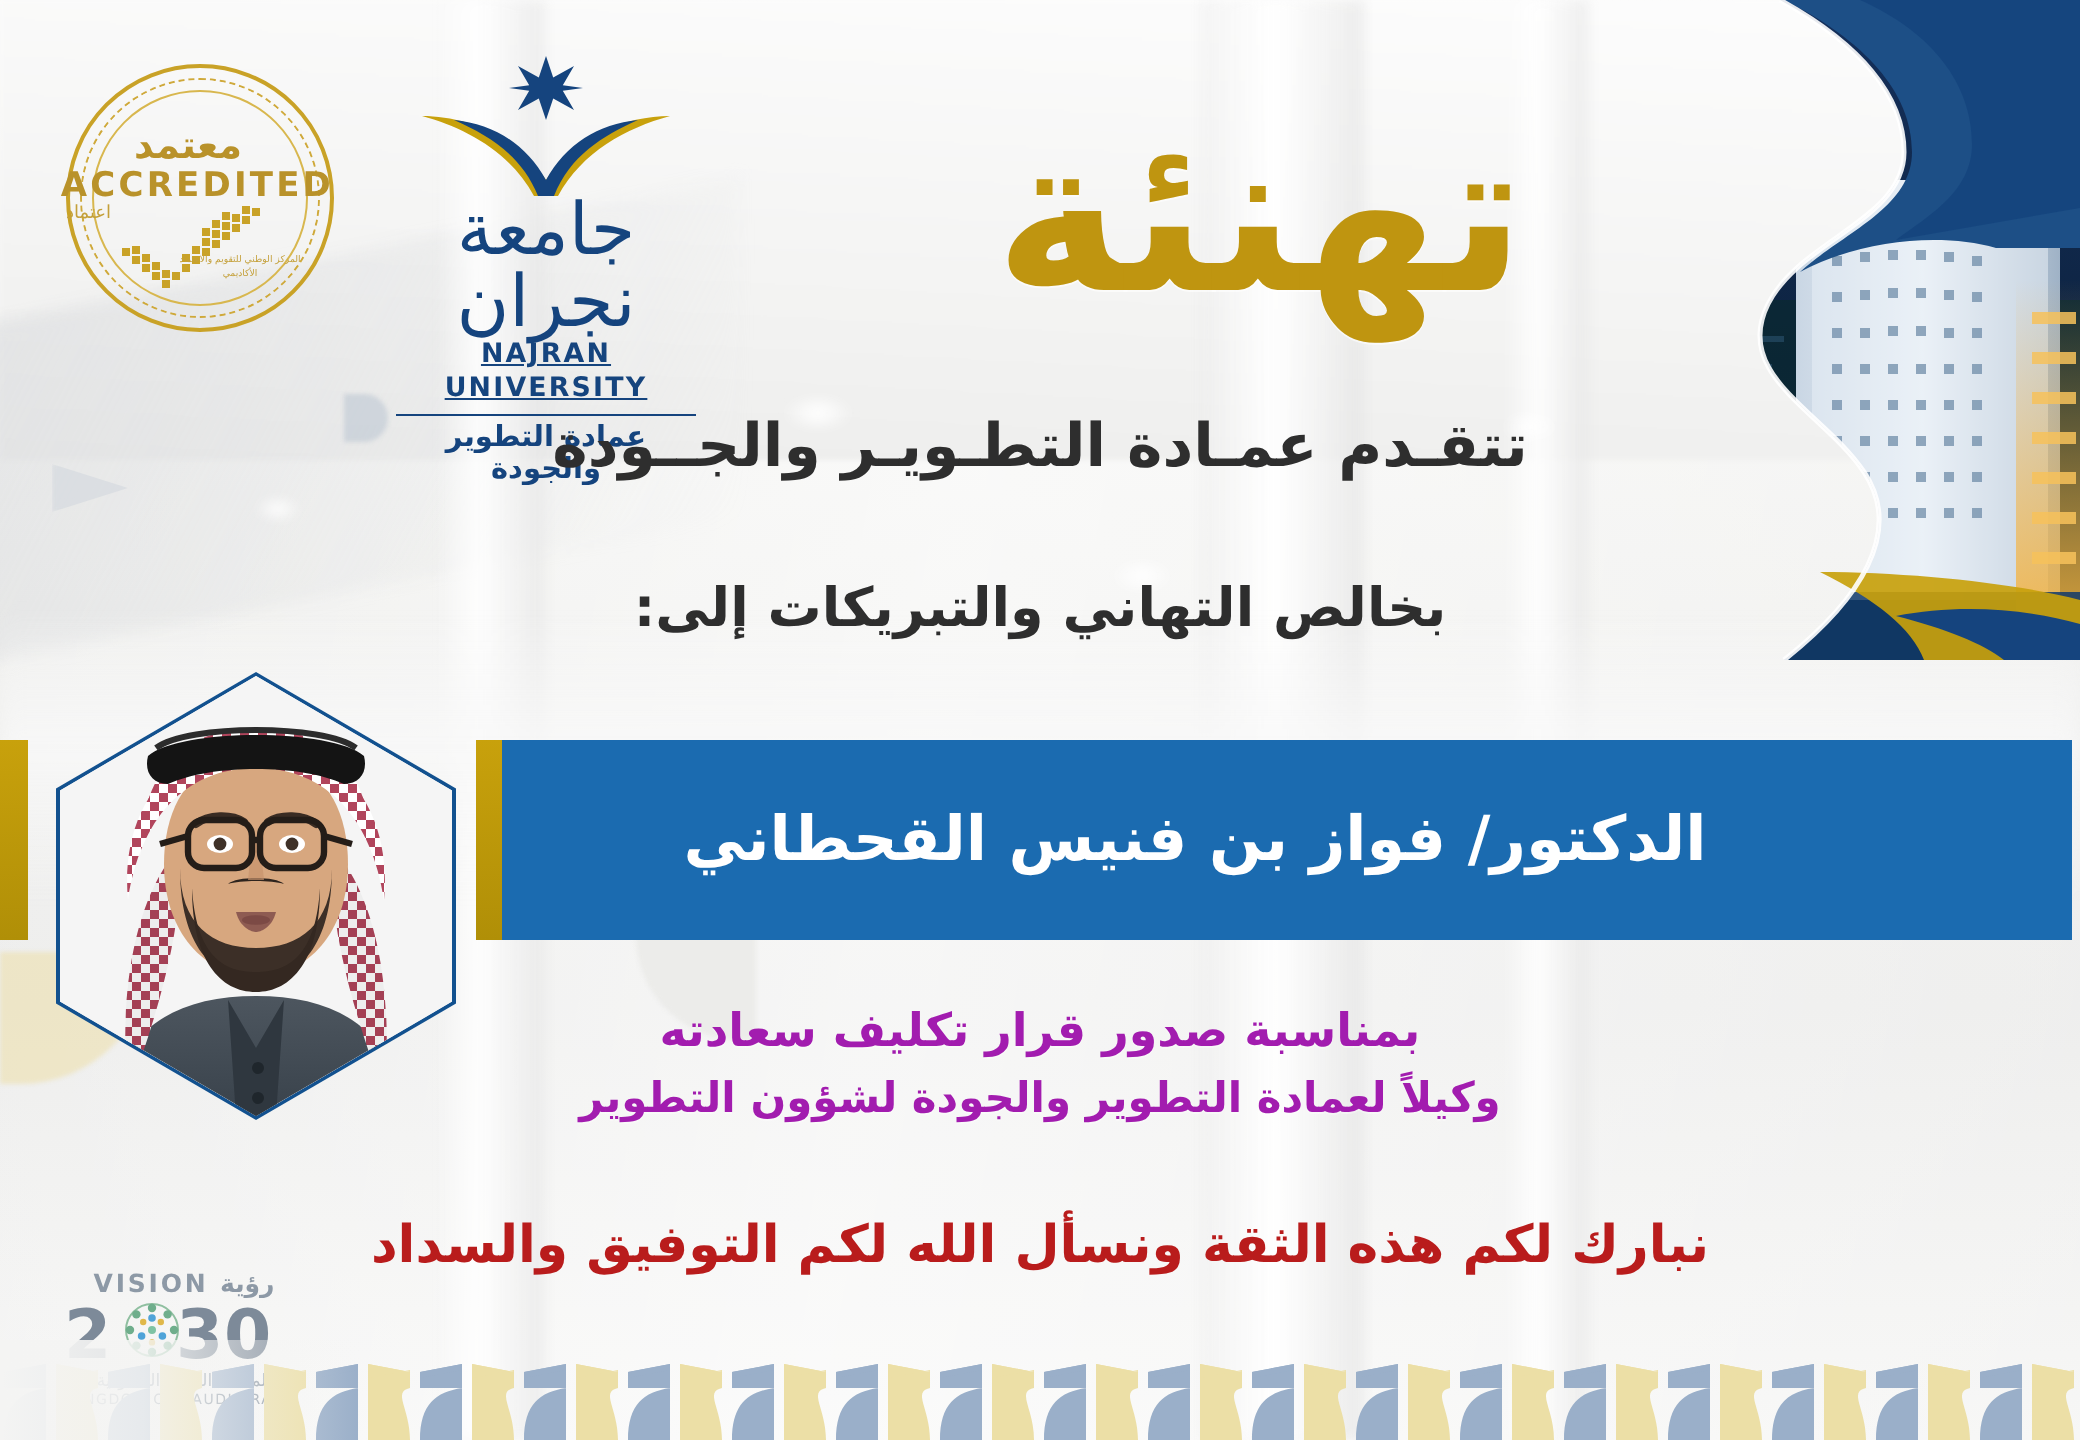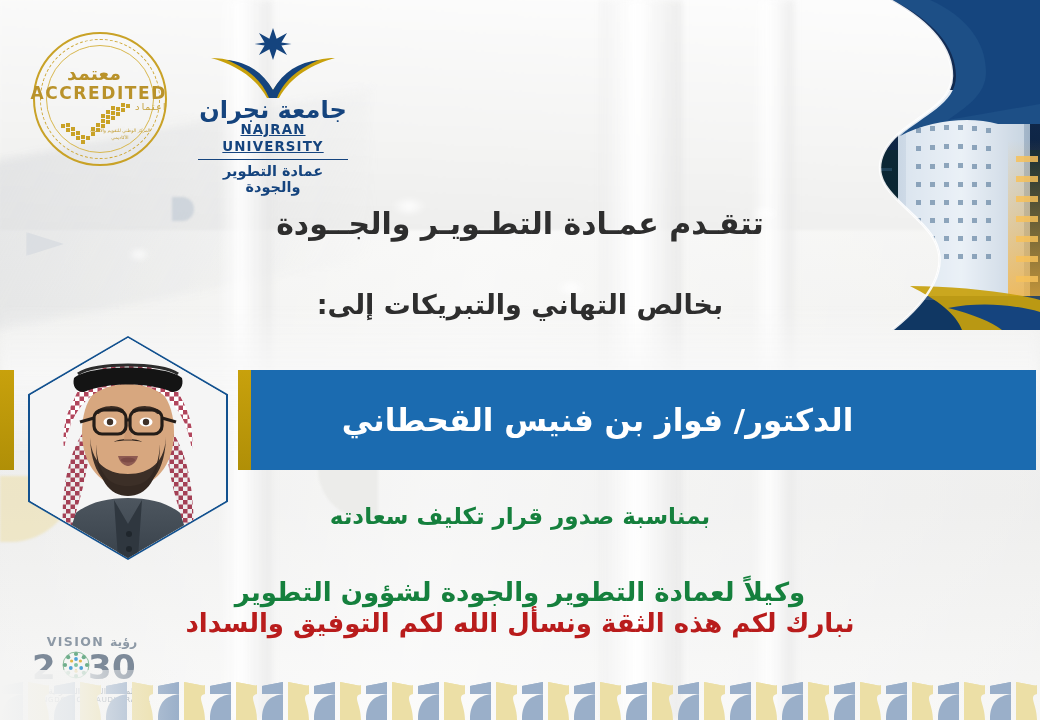--- a/index.html
+++ b/index.html
@@ -78,33 +78,33 @@
     font-size:19px; font-weight:bold; color:#b9922a; letter-spacing:1px;
   }
   .seal-en{
     position:absolute; left:0; right:0; top:51px; text-align:center;
     font-size:17px; font-weight:bold; color:#b9922a; letter-spacing:1.6px;
   }
   .seal-mark{
     position:absolute; left:22px; top:70px; width:92px; height:48px;
   }
   .seal-sub{
-    position:absolute; left:0; right:0; top:70px; text-align:right;
-    font-size:9px; color:#c4a03a; letter-spacing:0.5px;font-family:Liberation Mono, monospace;
+    position:absolute; left:0; right:0; top:70px; text-align:left;
+    font-size:9px; color:#c4a03a; letter-spacing:0.5px;
   }
   .seal-sub2{
     position:absolute; right:16px; top:96px; width:62px; text-align:center;
     font-size:4.6px; line-height:1.5; color:#c4a03a;
   }
 
   
   .nu-logo{ position:absolute; left:193px; top:28px; width:160px; height:138px; text-align:center; }
   .nu-mark{ width:160px; height:72px; }
   .nu-ar{
-    font-size:24px; font-weight:bold; color:#15447e; letter-spacing:-0.5px;
+    font-size:36px; font-weight:normal; color:#15447e; letter-spacing:-0.5px;
     line-height:1; margin-top:-2px;
   }
   .nu-en{
     font-size:13.4px; font-weight:bold; color:#15447e; letter-spacing:1.1px;
     line-height:1.25; direction:ltr;text-decoration:underline;
   }
   .nu-rule{
     width:150px; height:1.5px; background:#15447e; margin:3px auto 3px;
   }
   .nu-dept{ font-size:14.5px; font-weight:bold; color:#15447e; }
@@ -155,25 +155,25 @@
   .portrait-inner{
     position:absolute; inset:2px;
     clip-path:polygon(50% 0%, 100% 26%, 100% 74%, 50% 100%, 0% 74%, 0% 26%);
     background:#f3f3f3; overflow:hidden;
   }
   .portrait svg{ display:block; }
 
   
   .gold-line{
     position:absolute; right:120px; width:800px; text-align:center;
-    color:#15803d; font-weight:bold; line-height:1.3;
+    color:#a21caf; font-weight:bold; line-height:1.3;
     text-shadow:0 1px 0 rgba(255,255,255,0.35);
   }
   .gold-line.g1{ top:502px; font-size:23px; }
-  .gold-line.g2{ top:576px; font-size:26px; }
+  .gold-line.g2{ top:536px; font-size:21px; }
 
   .closing{
     position:absolute; right:105px; top:608px; width:830px; text-align:center;
     color:#b91c1c; font-weight:bold; font-size:26px; letter-spacing:0.3px;
   }
 
   
   .vision{ position:absolute; left:22px; top:634px; width:140px; text-align:center; }
   .vision-top{
     font-size:12.5px; font-weight:bold; color:#8d99a6; letter-spacing:1.4px;
@@ -392,20 +392,21 @@
         <path d="M34,32 C54,34 70,44 80,62 C90,44 106,34 126,32
                  C108,40 92,50 84,70 L80,70 L76,70 C68,50 52,40 34,32 Z" fill="#15447e"></path>
       </svg>
     </div>
     <div class="nu-ar">جامعة نجران</div>
     <div class="nu-en">NAJRAN UNIVERSITY</div>
     <div class="nu-rule"></div>
     <div class="nu-dept">عمادة التطوير والجودة</div>
   </div>
 
+  <div class="hero-title">تهنئة</div>
 
   <div class="intro l2">بخالص التهاني والتبريكات إلى:</div>
   <div class="intro l1">تتقـدم عمـادة التطـويـر والجــودة</div>
 
   <div class="banner-gold-left"></div>
   <div class="banner-gold"></div>
   <div class="name-banner">
     <div class="name">الدكتور/ فواز بن فنيس القحطاني</div>
   </div>
 

